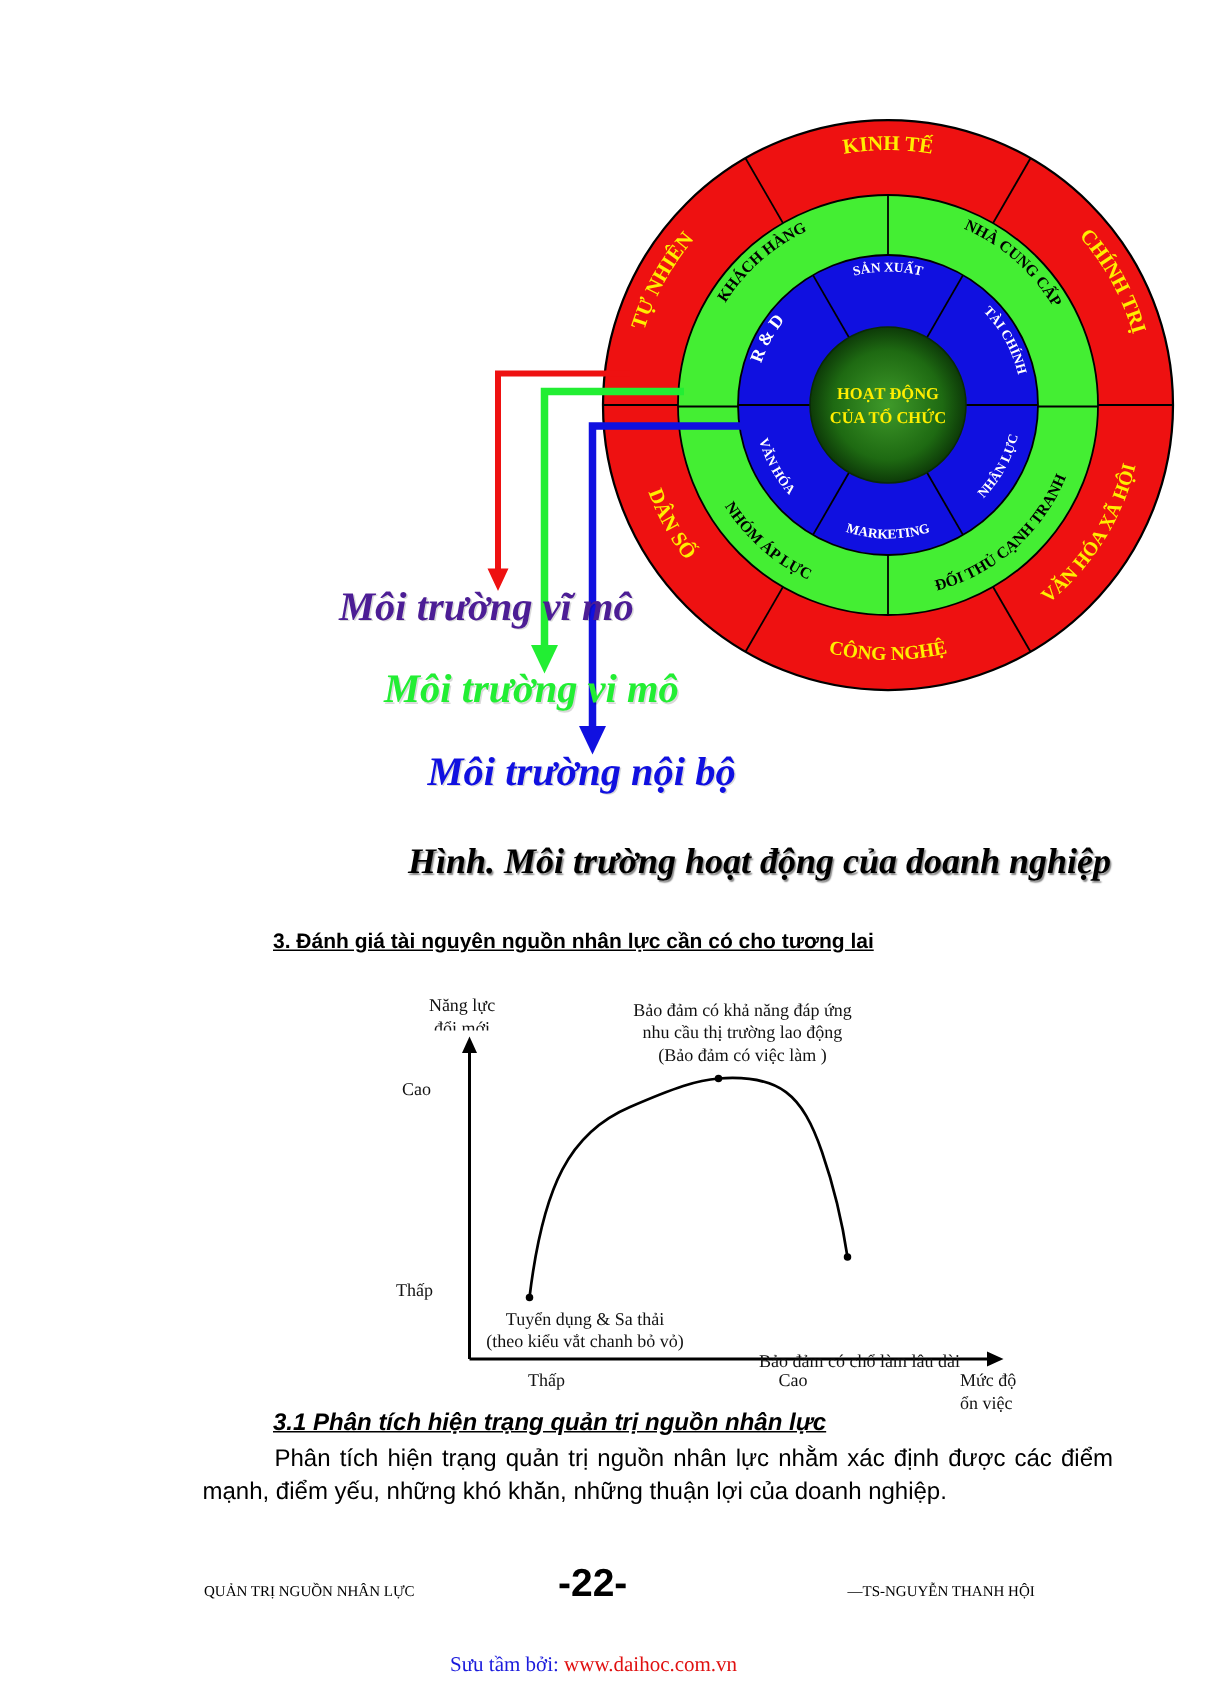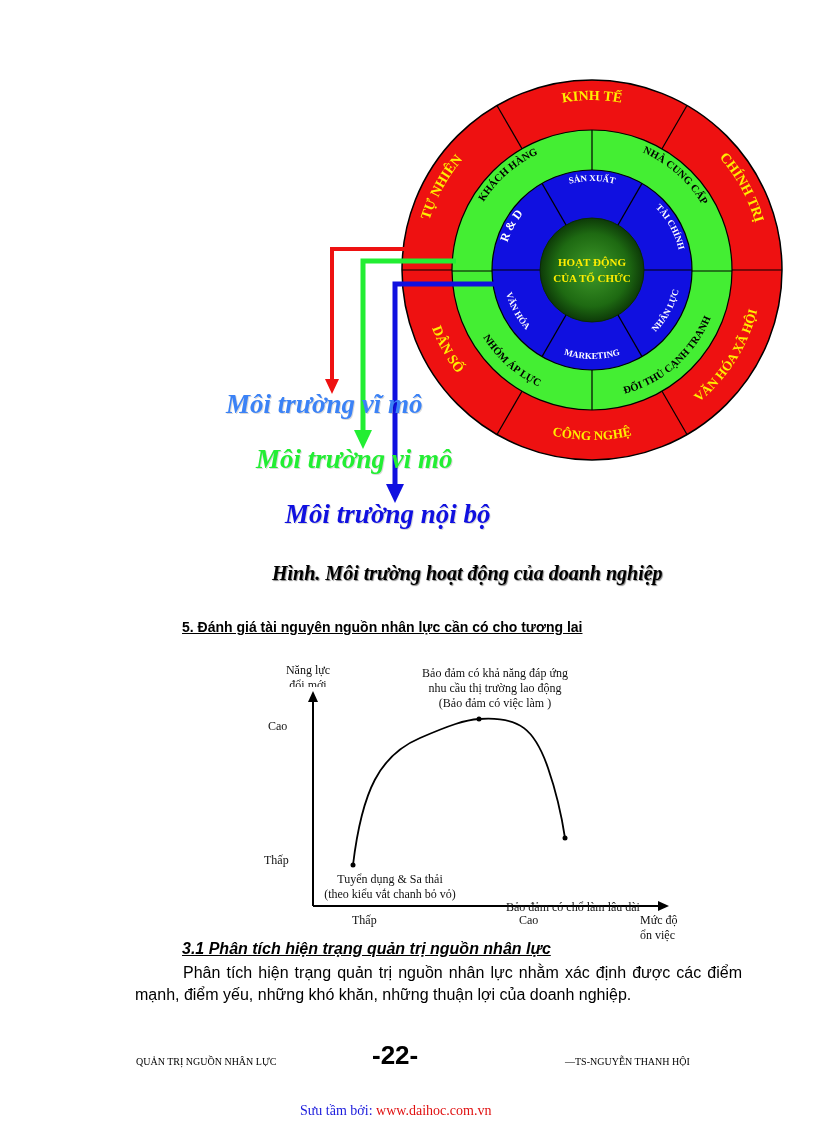--- a/index.html
+++ b/index.html
@@ -1,19 +1,19 @@
 <!DOCTYPE html>
 <html><head>
   <meta charset="utf-8">
   <style>
     html, body { margin: 0; padding: 0; background: #ffffff; }
     body { width: 816px; height: 1123px; position: relative; overflow: hidden; font-family: "Liberation Serif", serif; color: #000; }
     svg { position: absolute; left: 0; top: 0; }
     .env-label { position: absolute; font-family: "Liberation Serif", serif; font-style: italic; font-weight: bold; font-size: 27px; white-space: nowrap; text-shadow: 1px 1px 0 rgba(0,0,0,0.15); }
-    .caption { position: absolute; left: 272px; top: 562px; font-family: "Liberation Serif", serif; font-style: italic; font-weight: bold; font-size: 20px; white-space: nowrap; text-shadow: 1px 1px 1px #888; }
+    .caption { position: absolute; left: 272px; top: 562px; font-family: "Liberation Serif", serif; font-style: italic; font-weight: bold; font-size: 24px; white-space: nowrap; text-shadow: 1px 1px 1px #888; }
     .section-heading { position: absolute; left: 182px; top: 619px; font-family: "Liberation Sans", sans-serif; font-weight: bold; font-size: 14px; text-decoration: underline; white-space: nowrap; }
     .chart-text { position: absolute; font-family: "Liberation Serif", serif; font-size: 12px; line-height: 15px; white-space: nowrap; color: #111; }
     .center { text-align: center; }
     .sub-heading { position: absolute; left: 182px; top: 940px; font-family: "Liberation Sans", sans-serif; font-weight: bold; font-style: italic; font-size: 16px; text-decoration: underline; white-space: nowrap; }
     .para { position: absolute; left: 135px; top: 962px; width: 607px; font-family: "Liberation Sans", sans-serif; font-size: 16px; line-height: 22px; text-align: justify; text-indent: 48px; }
     .footer-left { position: absolute; left: 136px; top: 1056px; font-family: "Liberation Serif", serif; font-size: 10px; white-space: nowrap; }
     .footer-page { position: absolute; left: 372px; top: 1040px; font-family: Liberation Sans, sans-serif; font-weight: bold; font-size: 26px; white-space: nowrap; }
     .footer-right { position: absolute; left: 565px; top: 1056px; font-family: "Liberation Serif", serif; font-size: 10px; white-space: nowrap; }
     .source { position: absolute; left: 300px; top: 1103px; font-family: "Liberation Serif", serif; font-weight: normal; font-size: 14px; white-space: nowrap; }
     .source .lbl { color: #1a1adc; }
@@ -98,27 +98,27 @@
     <polyline points="456,261 363,261 363,432"></polyline>
   </g>
   <polygon points="354,430 372,430 363,449" fill="#22ee33"></polygon>
 
   <g fill="none" stroke="#1010e0" stroke-width="5">
     <polyline points="500,284 395,284 395,486"></polyline>
   </g>
   <polygon points="386,484 404,484 395,503" fill="#1010e0"></polygon>
 </svg>
 
-<div class="env-label" style="left:226px; top:389px; color:#3b82f6;">Môi trường vĩ mô</div>
+<div class="env-label" style="left:226px; top:389px; color:#4c1d95;">Môi trường vĩ mô</div>
 <div class="env-label" style="left:256px; top:444px; color:#22ee33;">Môi trường vi mô</div>
 <div class="env-label" style="left:285px; top:499px; color:#1010e0;">Môi trường nội bộ</div>
 
 <div class="caption">Hình. Môi trường hoạt động của doanh nghiệp</div>
 
-<div class="section-heading">5. Đánh giá tài nguyên nguồn nhân lực cần có cho tương lai</div>
+<div class="section-heading">3. Đánh giá tài nguyên nguồn nhân lực cần có cho tương lai</div>
 
 <svg width="816" height="1123" viewBox="0 0 816 1123" style="pointer-events:none;">
 
   <line x1="313" y1="906" x2="313" y2="700" stroke="#000" stroke-width="2"></line>
   <polygon points="308,702 318,702 313,691" fill="#000"></polygon>
   <line x1="313" y1="906" x2="660" y2="906" stroke="#000" stroke-width="2"></line>
   <polygon points="658,901 658,911 669,906" fill="#000"></polygon>
 
   <path d="M 353,865 C 362,790 380,755 420,738 C 450,725 465,720 479,719 C 520,716 535,730 548,768 C 558,797 562,818 565,838" fill="none" stroke="#000" stroke-width="1.8"></path>
   <circle cx="353" cy="865" r="2.5" fill="#000"></circle>

